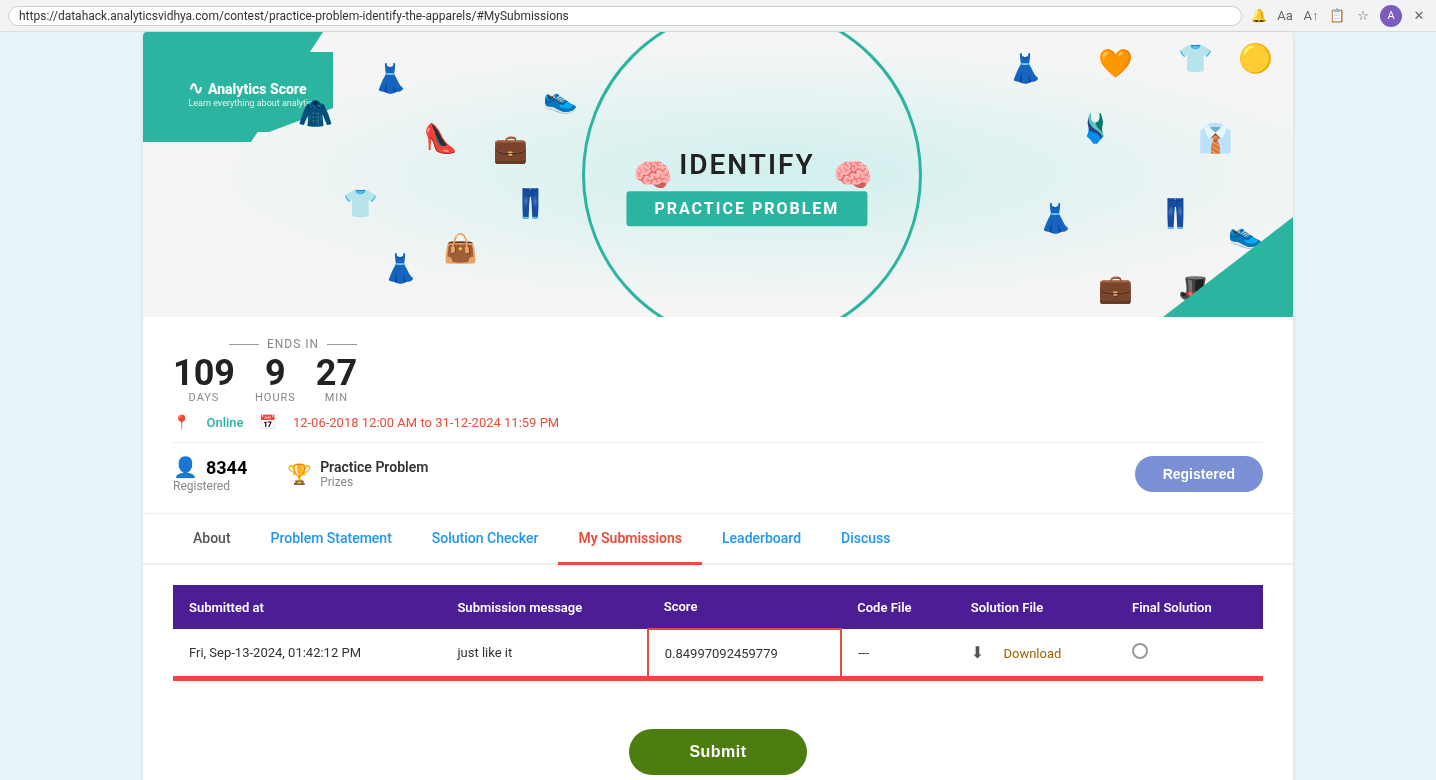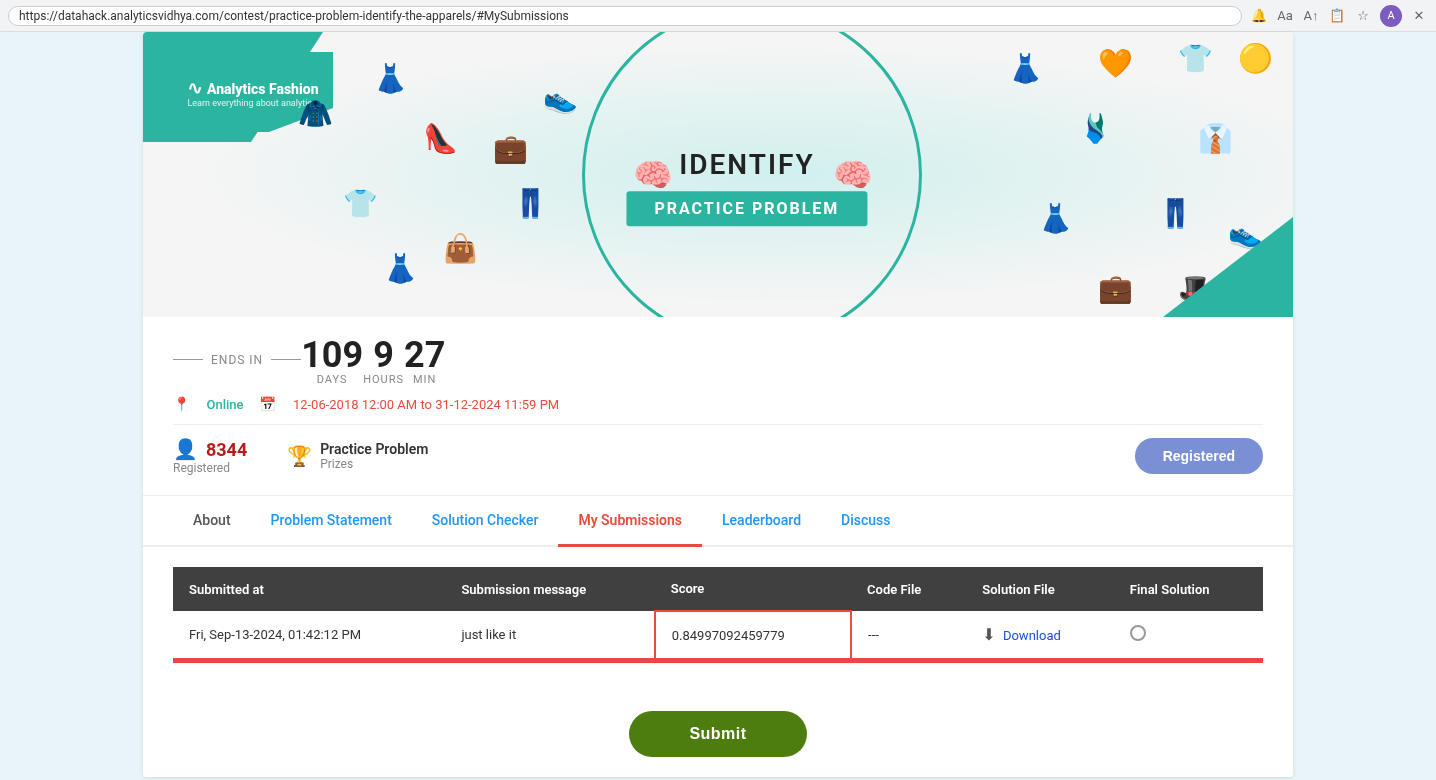--- a/index.html
+++ b/index.html
@@ -197,21 +197,22 @@
 
     .contest-title {
       font-size: 22px;
       font-weight: 600;
       color: #222;
     }
 
     .ends-in-block {
       text-align: center;
       display: flex;
-      align-items: center;
+      flex-direction: column;
+      align-items: flex-end;
     }
 
     .ends-in-label {
       font-size: 12px;
       color: #888;
       letter-spacing: 1px;
       margin-bottom: 4px;
       display: flex;
       align-items: center;
       gap: 8px;
@@ -219,20 +220,21 @@
 
     .ends-in-line {
       display: inline-block;
       width: 30px;
       height: 1px;
       background: #999;
     }
 
     .ends-in-numbers {
       display: flex;
+      gap: 20px;
       align-items: flex-end;
     }
 
     .ends-in-num {
       font-size: 36px;
       font-weight: 700;
       color: #222;
       line-height: 1;
     }
 
@@ -286,21 +288,21 @@
     }
 
     .stat-block {
       display: flex;
       flex-direction: column;
     }
 
     .stat-number {
       font-size: 18px;
       font-weight: 700;
-      color: #b91c1c;
+      color: #000000;
     }
 
     .stat-label {
       font-size: 12px;
       color: #888;
     }
 
     .prize-block {
       display: flex;
       align-items: center;
@@ -369,21 +371,21 @@
       padding: 20px 30px;
       background: white;
     }
 
     .submissions-table {
       width: 100%;
       border-collapse: collapse;
     }
 
     .submissions-table thead tr {
-      background: #404040;
+      background: #4c1d95;
       color: white;
     }
 
     .submissions-table thead th {
       padding: 14px 16px;
       text-align: left;
       font-size: 13px;
       font-weight: 600;
     }
 
@@ -464,21 +466,21 @@
   <div class="contest-card">
 
     <div class="banner">
       <div class="banner-bg"></div>
 
       <div class="teal-block-tl"></div>
 
       <div class="logo-area">
         <div>
           <span style="color:white;font-size:14px;font-weight:800;">
-            <span style="font-size:18px">∿ </span><span>Analytics Fashion</span>
+            <span style="font-size:18px">∿ </span><span>Analytics Score</span>
           </span><br>
           <span class="logo-subtext">Learn everything about analytics</span>
         </div>
       </div>
 
       <span class="clothing-item" style="top:30px;left:230px;">👗</span>
       <span class="clothing-item" style="top:90px;left:280px;">👠</span>
       <span class="clothing-item" style="top:155px;left:200px;">👕</span>
       <span class="clothing-item" style="top:200px;left:300px;">👜</span>
       <span class="clothing-item" style="top:100px;left:350px;">💼</span>
@@ -591,21 +593,21 @@
           </tr>
         </thead>
         <tbody>
           <tr>
             <td>Fri, Sep-13-2024, 01:42:12 PM</td>
             <td>just like it</td>
             <td class="score-cell">0.84997092459779</td>
             <td>---</td>
             <td>
               <span class="download-icon">⬇</span>
-              <span style="margin-left:4px;color:#1d4ed8;cursor:pointer;">Download</span>
+              <span style="margin-left:16px;color:#a16207;cursor:pointer;">Download</span>
             </td>
             <td>
               <span class="radio-circle"></span>
             </td>
           </tr>
         </tbody>
       </table>
     </div>
 
     <div class="submit-area">

